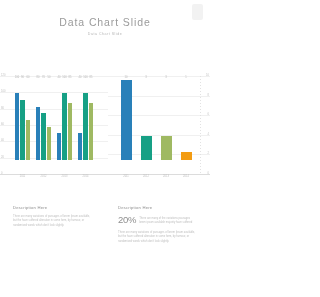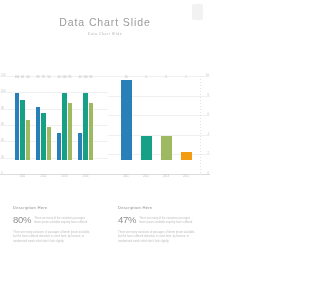--- a/index.html
+++ b/index.html
@@ -292,29 +292,25 @@
         <div class="xtick">2014</div>
       </div>
   </div>
 
 </div>
 
 <div class="descs">
 
   <div class="desc">
     <div class="desc-title">Description Here</div>
+    <div class="desc-body">There are many variations of passages of lorem Ipsum available, but the have suffered alteration in some form, by humour, or randomised words which don't look slightly.</div>
+  </div>
+
+  <div class="desc">
+    <div class="desc-title">Description Here</div>
     <div class="desc-stat">
-      <div class="pct">80%</div>
+      <div class="pct">20%</div>
       <div class="stat-text">There are many of the variations passages lorem ipsum available majority have suffered</div>
     </div>
     <div class="desc-body">There are many variations of passages of lorem Ipsum available, but the have suffered alteration in some form, by humour, or randomised words which don't look slightly.</div>
   </div>
 
-  <div class="desc">
-    <div class="desc-title">Description Here</div>
-    <div class="desc-stat">
-      <div class="pct">47%</div>
-      <div class="stat-text">There are many of the variations passages lorem ipsum available majority have suffered</div>
-    </div>
-    <div class="desc-body">There are many variations of passages of lorem Ipsum available, but the have suffered alteration in some form, by humour, or randomised words which don't look slightly.</div>
-  </div>
-
 </div>
 
 </body></html>

